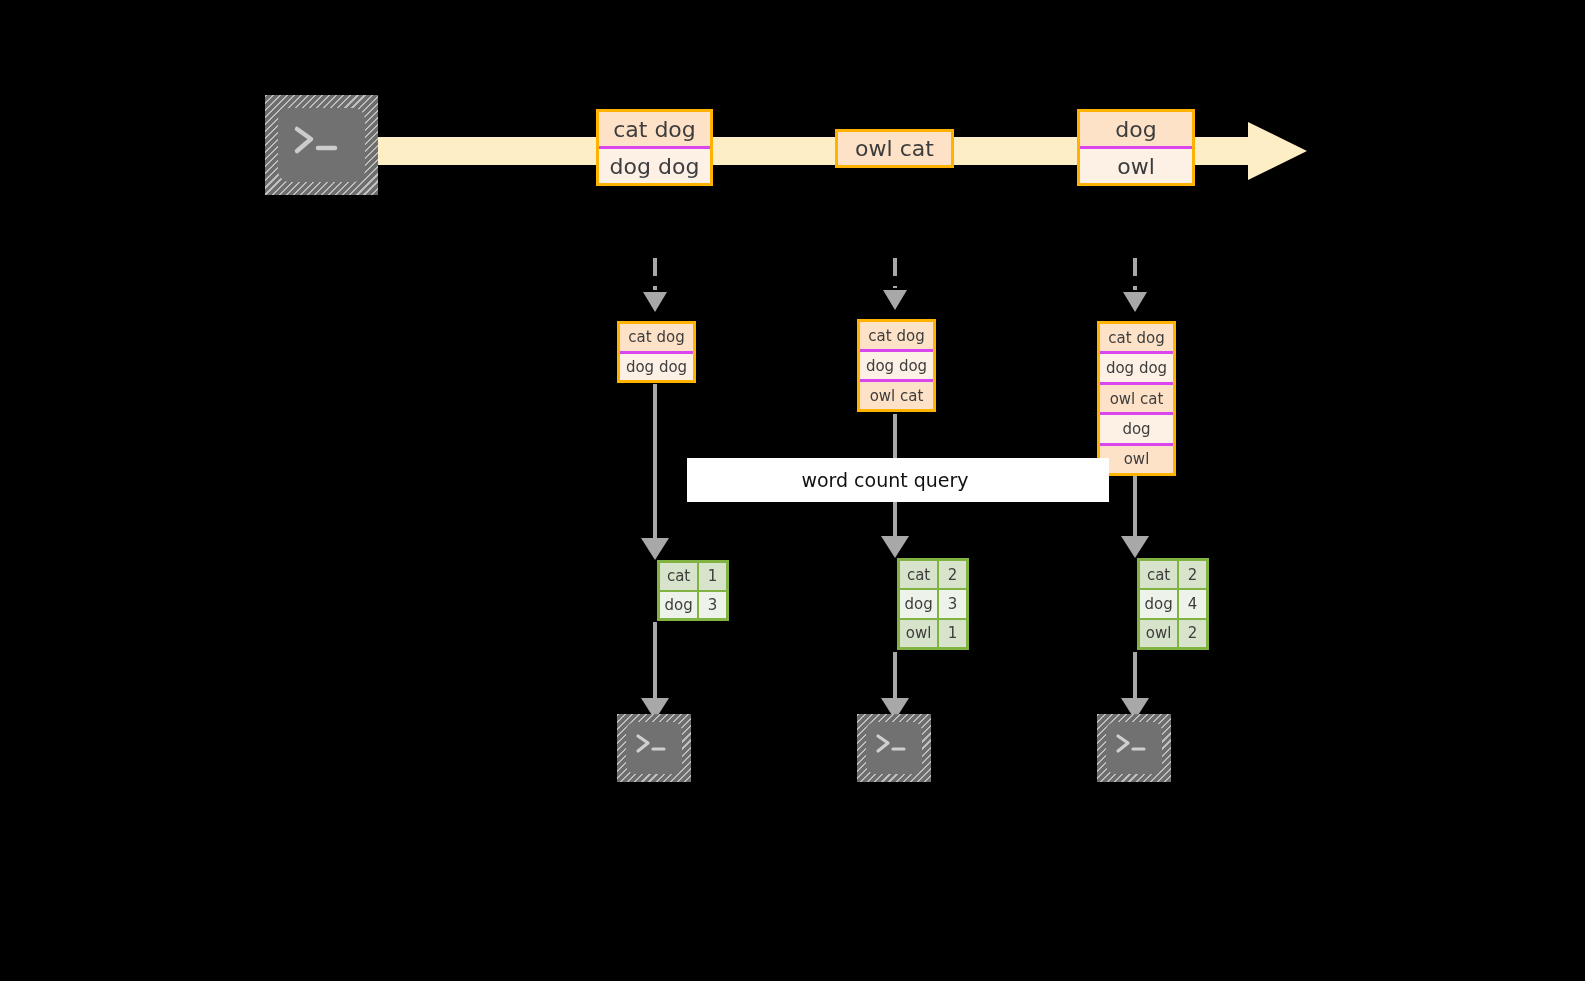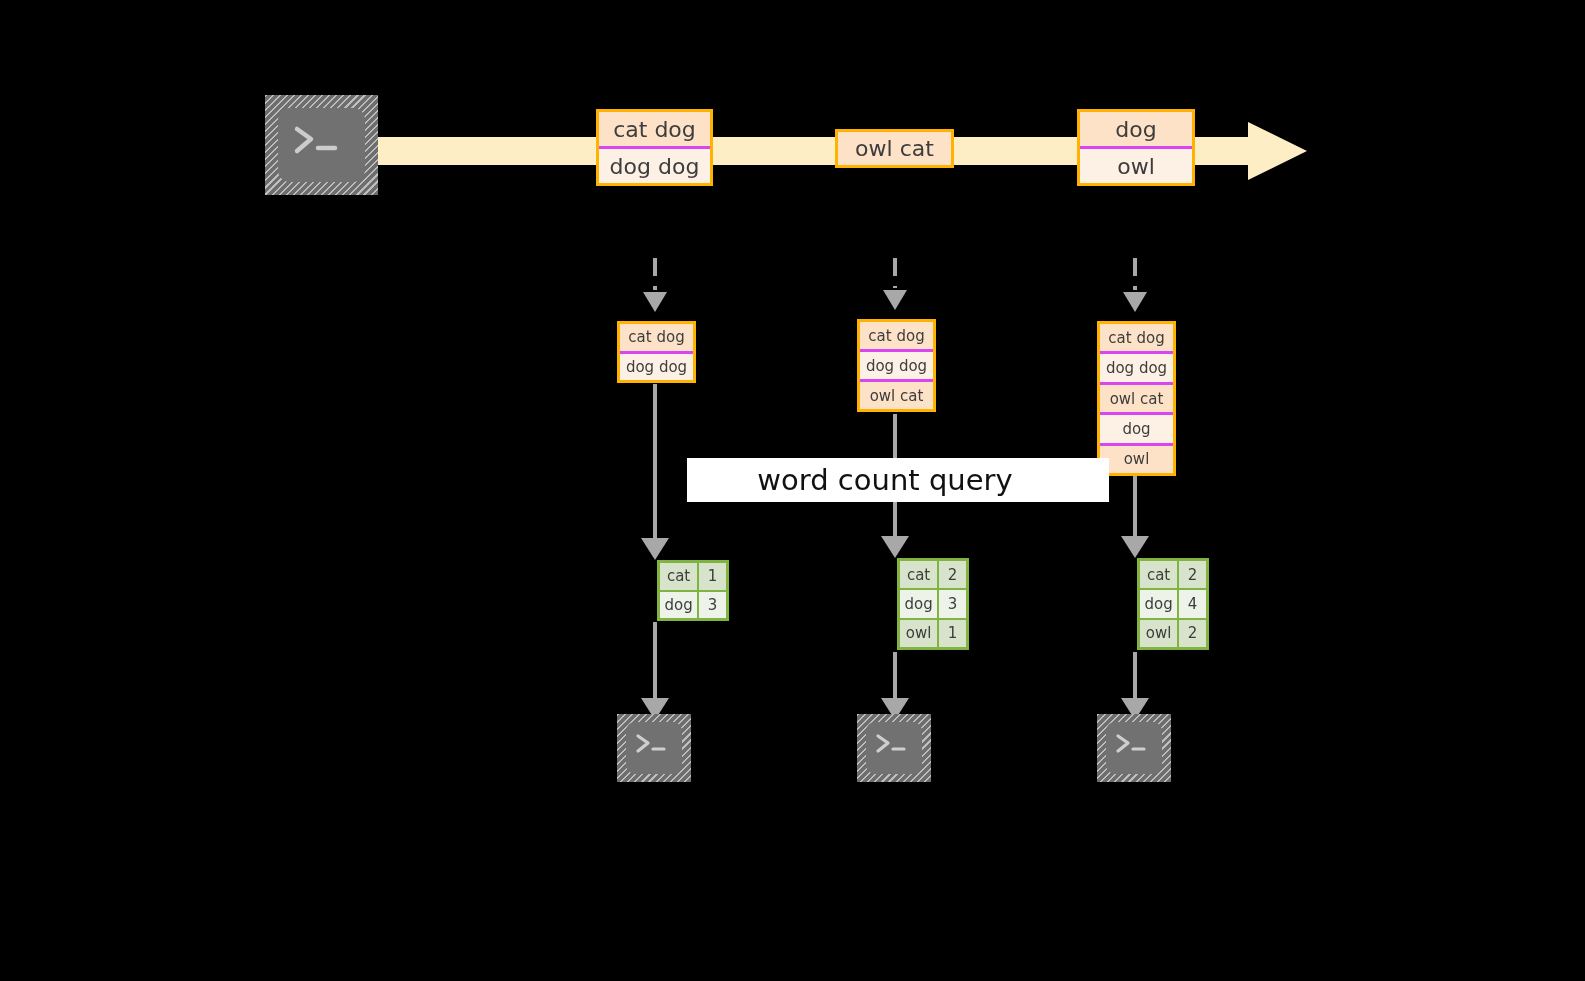--- a/index.html
+++ b/index.html
@@ -178,21 +178,21 @@
 
 <div class="obox" style="left:1097px; top:321px; width:79px; height:155px; font-size:15px;">
   <div class="row dark">cat dog</div>
   <div class="row light">dog dog</div>
   <div class="row dark">owl cat</div>
   <div class="row light">dog</div>
   <div class="row dark">owl</div>
 </div>
 
 <div class="query-band" style="left:687px; top:458px; width:422px; height:44px;">
-  <span style="font-size:29px; margin-right:26px;">word count query</span>
+  <span style="font-size:19px; margin-right:26px;">word count query</span>
 </div>
 
 <div class="gbox" style="left:619px; top:560px; width:72px; height:61px; font-size:15px;">
   <div class="grow dark">
     <div class="gcell word">cat</div>
     <div class="gcell num">1</div>
   </div>
   <div class="grow light">
     <div class="gcell word">dog</div>
     <div class="gcell num">3</div>

